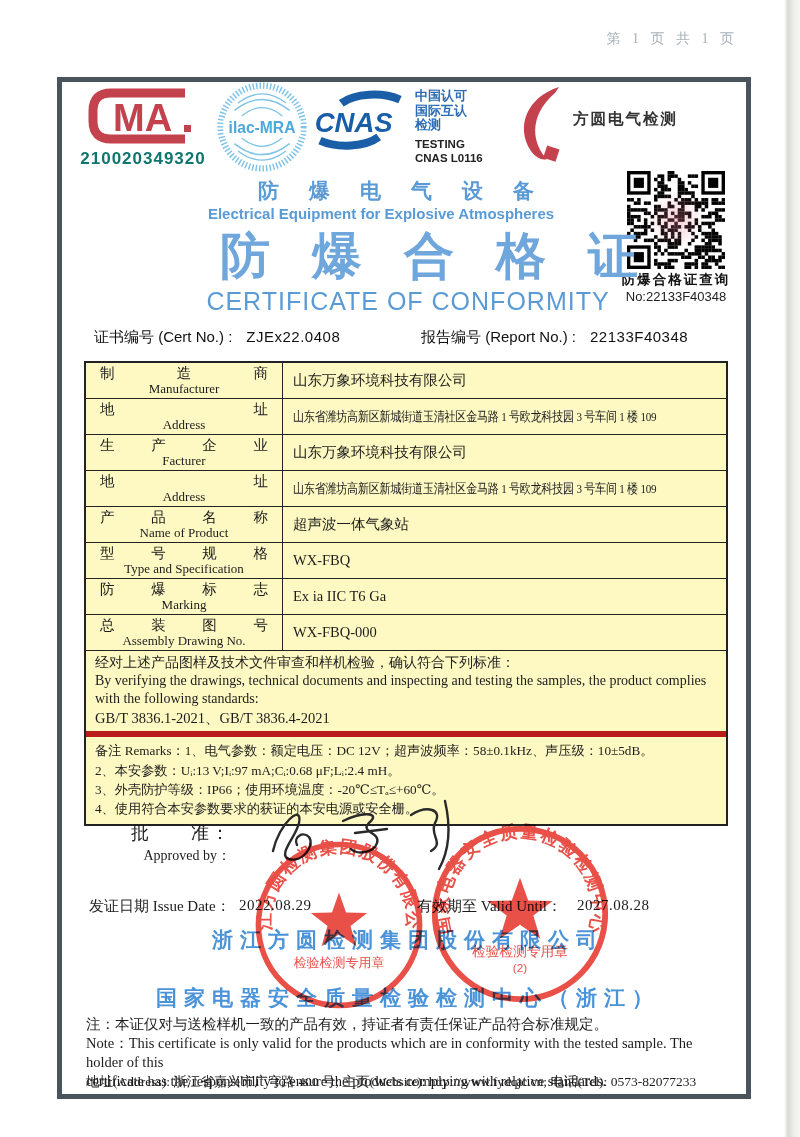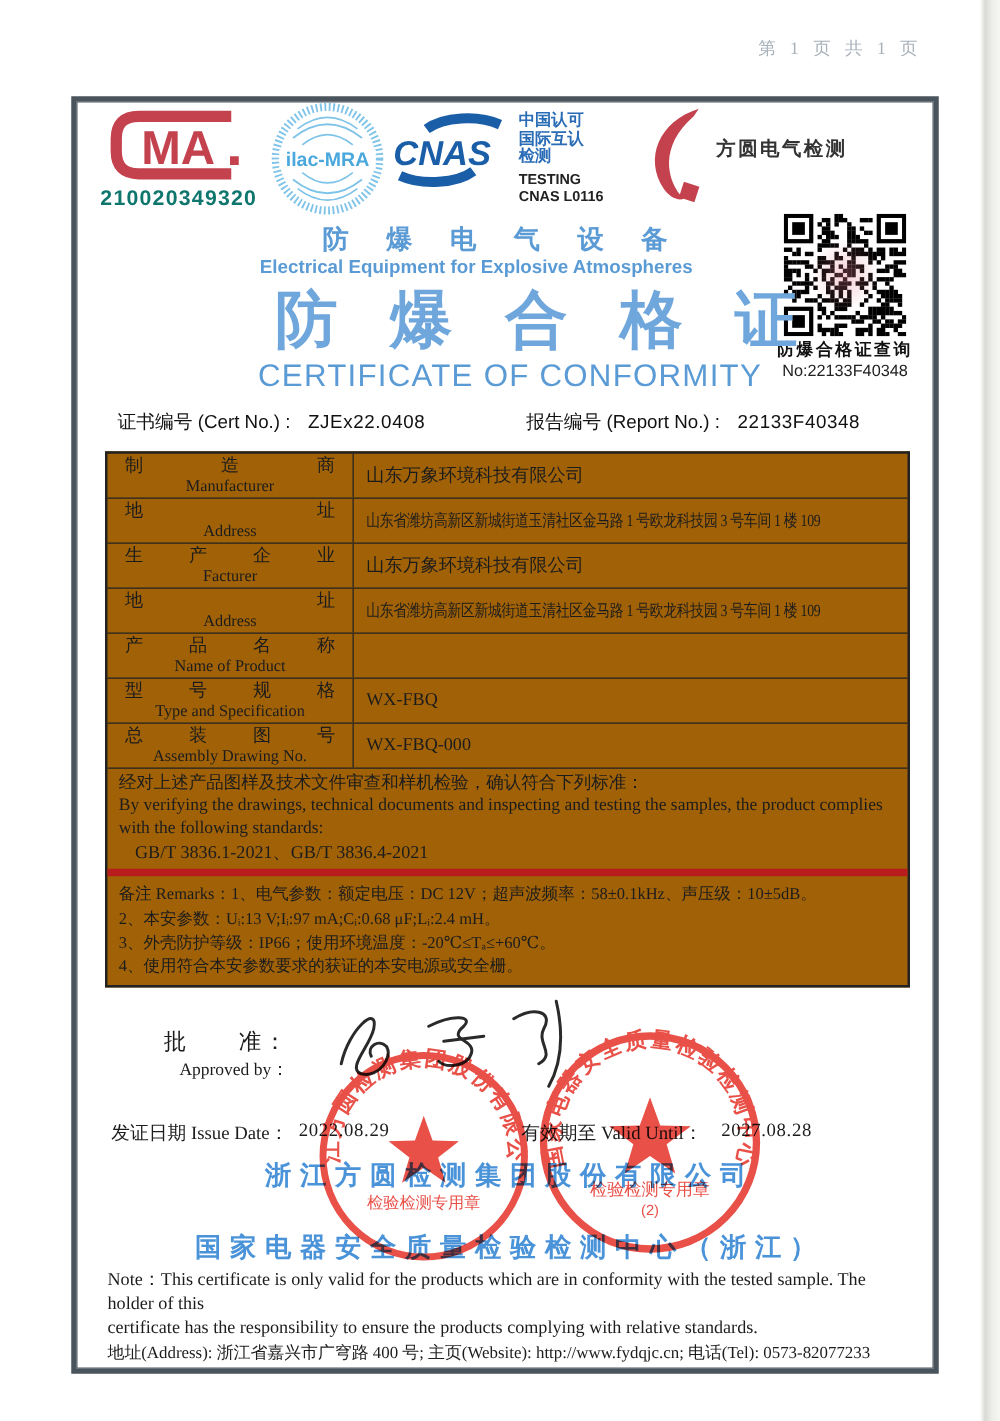--- a/index.html
+++ b/index.html
@@ -36,30 +36,30 @@
   .title-zh{position:absolute;top:142px;left:0;width:694px;text-align:center;font-size:50px;font-weight:bold;color:#6fa7dd;letter-spacing:42px;padding-left:42px;font-family:"Liberation Sans",sans-serif;}
   .title-en{position:absolute;top:206px;left:0;width:694px;text-align:center;font-size:25px;color:#5b9bd5;letter-spacing:1px;font-family:"Liberation Sans",sans-serif;}
 
   
   .cert-row{position:absolute;top:247px;left:0;width:694px;font-size:15px;font-family:"Liberation Sans",sans-serif;color:#111;}
   .cert-left{position:absolute;left:33px;}
   .cert-right{position:absolute;left:360px;}
   .cert-val{margin-left:14px;letter-spacing:.5px;}
 
   
-  .cert-table{position:absolute;left:23px;top:280px;width:640px;border:2px solid #222;background:#a16207;}
+  .cert-table{position:absolute;left:23px;top:280px;width:640px;border:2px solid #222;background:#fef9c3;}
   .t-row{display:flex;border-top:1px solid #222;height:35px;}
   .t-row:first-child{border-top:none;}
   .t-label{width:168px;border-right:1px solid #222;display:flex;flex-direction:column;justify-content:center;padding:1px 14px;box-sizing:content-box;}
   .t-zh{display:block;font-size:14.5px;text-align:justify;text-align-last:justify;line-height:1.15;}
   .t-en{text-align:center;font-size:13px;line-height:1.1;}
   .t-value{flex:1;display:flex;align-items:center;padding:0 10px;font-size:14.5px;overflow:hidden;}
   .t-value .compress{white-space:nowrap;transform:scaleX(.82);transform-origin:left center;letter-spacing:-.3px;font-size:13.5px;}
   .t-block{border-top:1px solid #222;padding:3px 9px 4px 9px;font-size:14px;line-height:1.3;}
-  .t-block .codes{font-size:14.5px;margin-left:13px;}
+  .t-block .codes{font-size:14.5px;}
   .t-remarks{border-top:6px solid #b91c1c;padding:4px 9px 6px 9px;font-size:13.2px;line-height:1.45;}
   .t-remarks div{white-space:nowrap;}
 
   
   .approve{position:absolute;left:70px;top:740px;text-align:right;}
   .approve-zh{font-size:18px;white-space:pre;letter-spacing:2px;}
   .approve-en{font-size:14px;margin-top:2px;}
   .signature{position:absolute;left:198px;top:712px;z-index:4;}
   .dates{position:absolute;top:816px;left:0;width:694px;font-size:15px;}
   .d-issue-label{position:absolute;left:28px;}
@@ -518,28 +518,40 @@
         </div>
       <div class="t-value">
           <span class="compress">山东省潍坊高新区新城街道玉清社区金马路 1 号欧龙科技园 3 号车间 1 楼 109</span>
         </div>
     </div>
     <div class="t-row">
       <div class="t-label">
           <span class="t-zh">产品名称</span>
           <span class="t-en">Name of Product</span>
         </div>
+      <div class="t-value">
+          <span>超声波一体气象站</span>
+        </div>
     </div>
     <div class="t-row">
       <div class="t-label">
           <span class="t-zh">型号规格</span>
           <span class="t-en">Type and Specification</span>
         </div>
       <div class="t-value">
           <span>WX-FBQ</span>
+        </div>
+    </div>
+    <div class="t-row">
+      <div class="t-label">
+          <span class="t-zh">防爆标志</span>
+          <span class="t-en">Marking</span>
+        </div>
+      <div class="t-value">
+          <span>Ex ia IIC T6 Ga</span>
         </div>
     </div>
     <div class="t-row">
       <div class="t-label">
           <span class="t-zh">总装图号</span>
           <span class="t-en">Assembly Drawing No.</span>
         </div>
       <div class="t-value">
           <span>WX-FBQ-000</span>
         </div>
@@ -600,18 +612,19 @@
     <circle cx="95" cy="95" r="87" fill="none" stroke="#e5372e" stroke-width="6"></circle>
     <text font-size="18" font-weight="bold" fill="#e5372e" letter-spacing="2" font-family="Liberation Sans,sans-serif">
       <textPath href="#arcR" startOffset="50%" text-anchor="middle">国家电器安全质量检验检测中心</textPath>
     </text>
     <polygon fill="#e5372e" points="95,58 103.4,81.1 128.4,81.7 108.6,96.5 115.7,120.4 95,106 74.3,120.4 81.4,96.5 61.6,81.7 86.6,81.1"></polygon>
     <text x="95" y="138" text-anchor="middle" font-size="14" fill="#e5372e" font-family="Liberation Sans,sans-serif">检验检测专用章</text>
     <text x="95" y="154" text-anchor="middle" font-size="12" fill="#e5372e" font-family="Liberation Sans,sans-serif">(2)</text>
   </svg>
 
   <div class="notes">
+    <div>注：本证仅对与送检样机一致的产品有效，持证者有责任保证产品符合标准规定。</div>
     <div>Note：This certificate is only valid for the products which are in conformity with the tested sample. The holder of this</div>
     <div>certificate has the responsibility to ensure the products complying with relative standards.</div>
   </div>
   <div class="footer-line">地址(Address): 浙江省嘉兴市广穹路 400 号; 主页(Website): http://www.fydqjc.cn;   电话(Tel): 0573-82077233</div>
 
 </div>
 
 </body></html>

